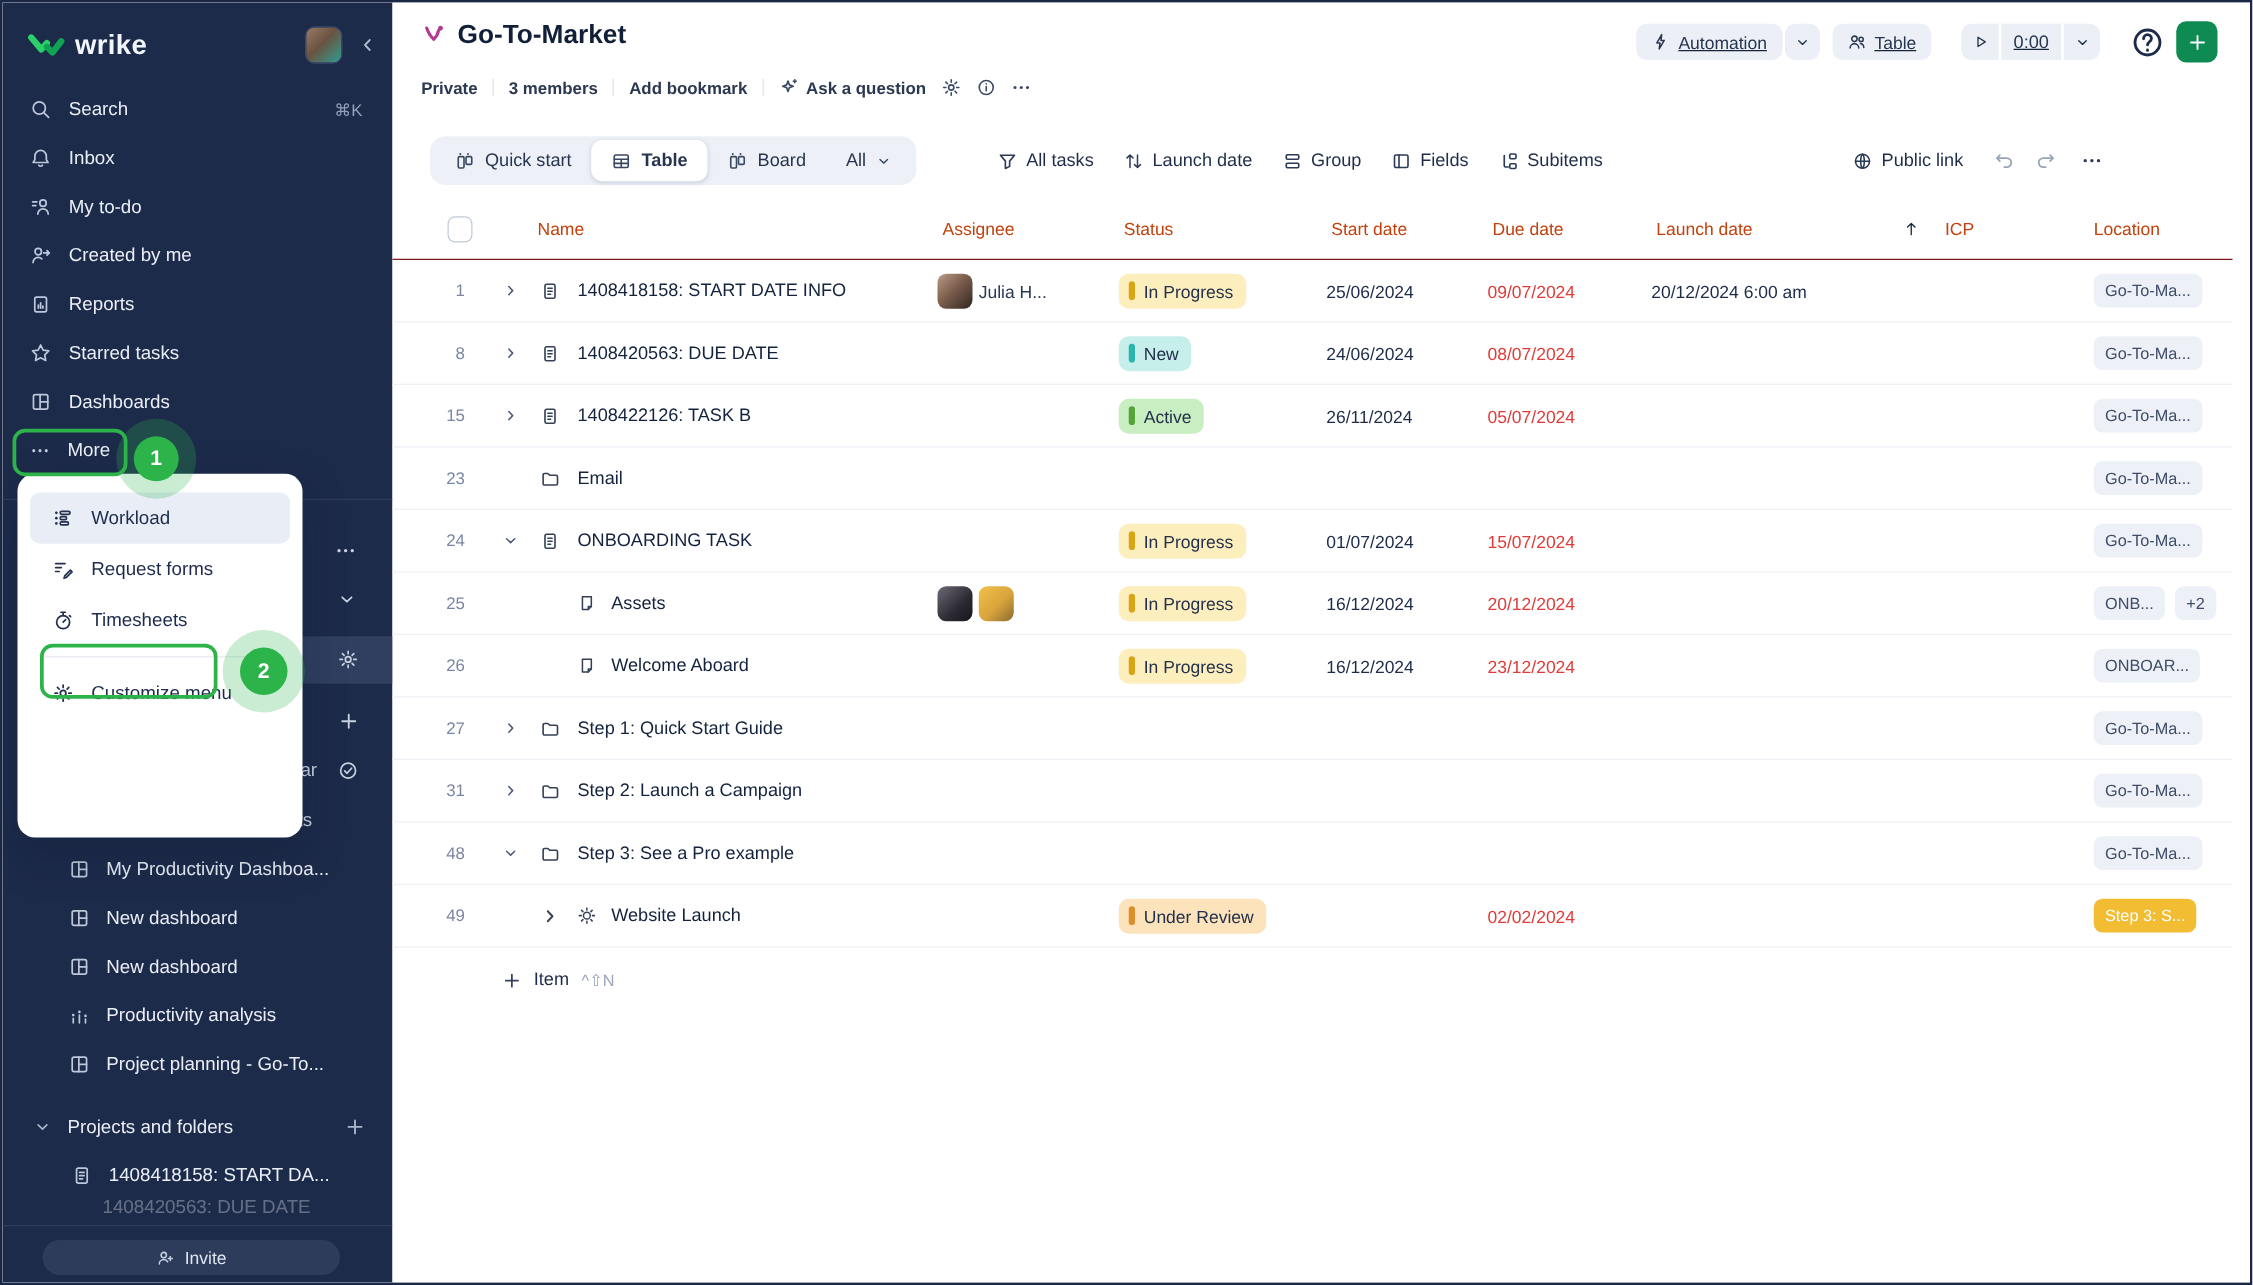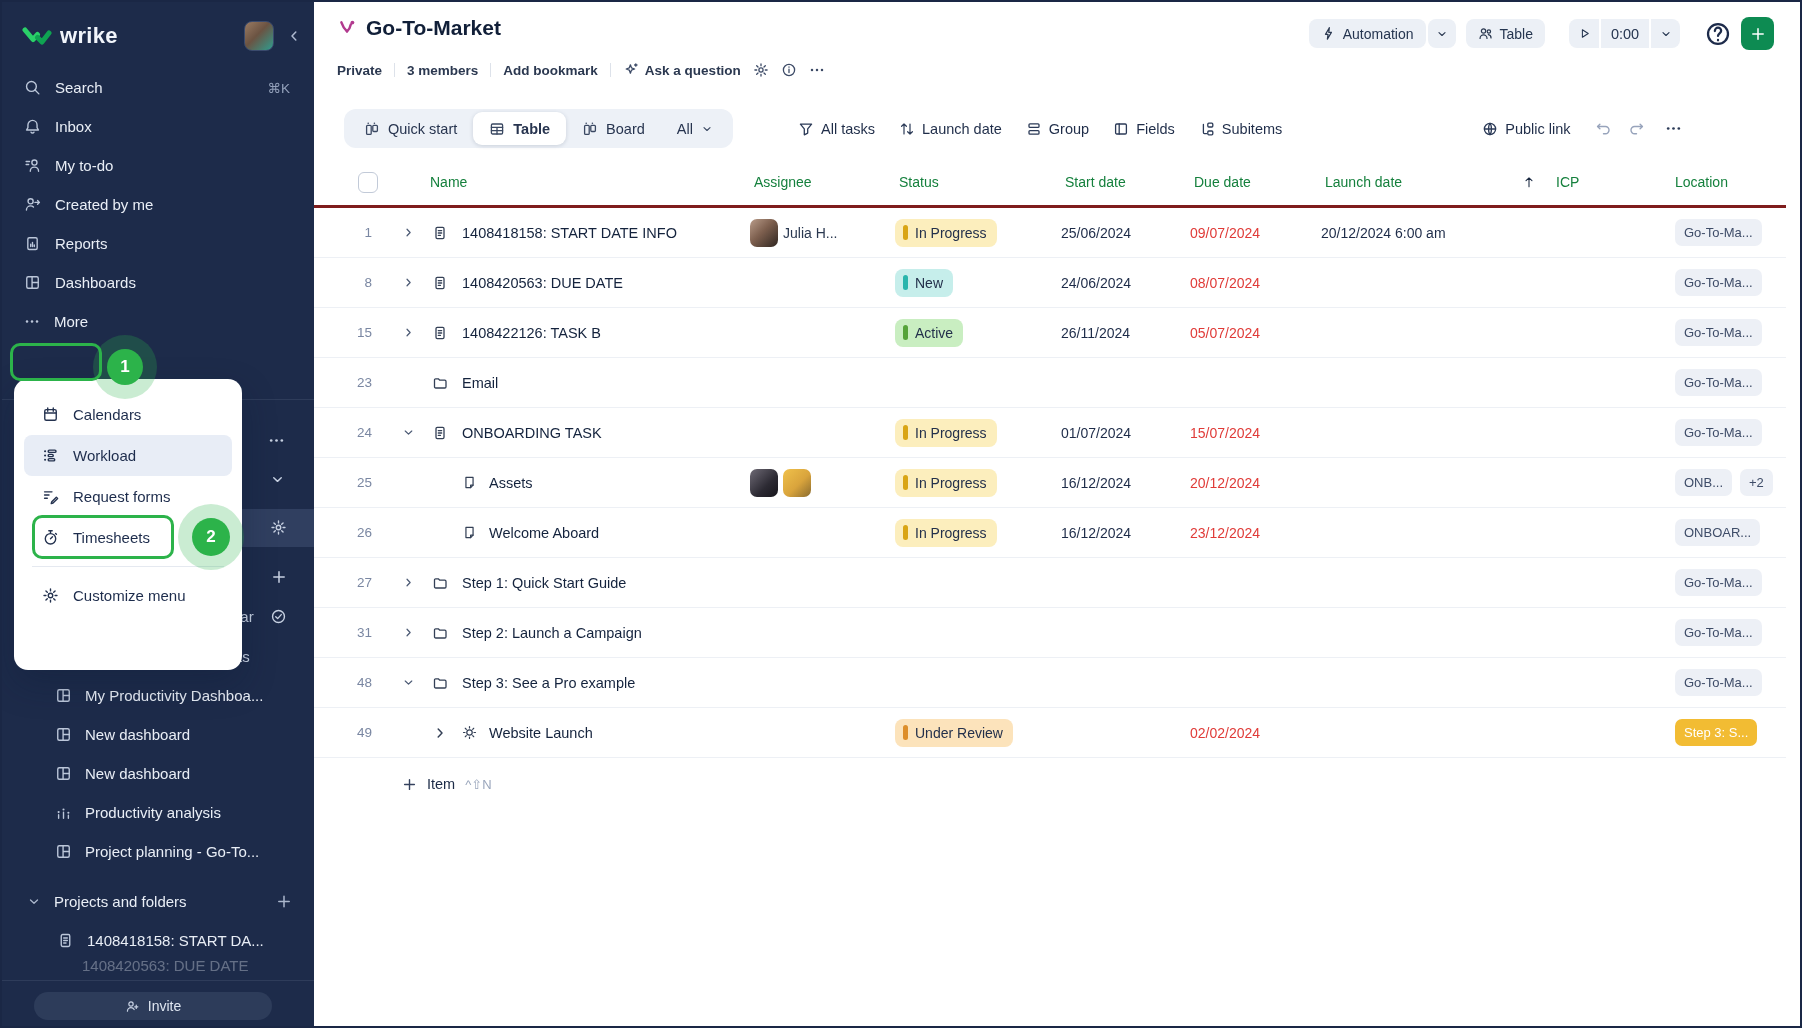--- a/index.html
+++ b/index.html
@@ -64,21 +64,21 @@
 
   
   .main{position:absolute;left:312px;top:0;right:0;height:100%;background:#fff;}
   .proj-header{position:absolute;left:24px;top:14px;display:flex;align-items:center;gap:10px;}
   .proj-ico{width:18px;height:18px;}
   .proj-title{font-size:21px;font-weight:700;color:#111f38;}
   .meta{position:absolute;left:23px;top:60px;display:flex;align-items:center;gap:12px;font-size:13.5px;color:#2b3850;}
   .meta .sep{width:1px;height:14px;background:#dde2ea;}
   .meta .m-link{cursor:pointer;display:flex;align-items:center;gap:6px;font-weight:bold;}
   .meta .ico{color:#3c4a66;width:16px;height:16px;}
-  .top-actions{position:absolute;top:15px;right:26px;display:flex;align-items:center;}
+  .top-actions{position:absolute;top:15px;right:26px;display:flex;align-items:center;text-decoration:underline;}
   .btn{height:29px;border-radius:8px;background:#ecf0f6;color:#253550;font-size:14px;display:flex;
        align-items:center;gap:7px;padding:0 12px;cursor:pointer;}
   .btn .ico{width:15px;height:15px;color:#2a3850;}
   .btn-seg{width:28px;padding:0;justify-content:center;margin-left:2px;}
   .timer{display:flex;align-items:center;margin-left:24px;background:#ecf0f6;border-radius:8px;height:29px;overflow:hidden;}
   .timer .tseg{display:flex;align-items:center;justify-content:center;height:100%;cursor:pointer;color:#253550;}
   .timer .tseg+.tseg{border-left:2px solid #fff;}
   .t-play{width:30px;}.t-time{width:50px;font-size:14.5px;}.t-chev{width:31px;}
   .help{width:28px;height:28px;margin-left:24px;color:#1d2b4a;cursor:pointer;}
   .help svg{width:100%;height:100%;}
@@ -98,21 +98,21 @@
   .act .ico{color:#2b3a57;width:16px;height:16px;}
   .act.gap-before{margin-left:176px;}
   .hist{display:flex;align-items:center;}
   .hist .ico{width:17px;height:17px;color:#97a3bb;cursor:pointer;}
   .hist .ico+.ico{margin-left:16px;}
   .act-dots{margin-left:20px;color:#2b3a57;width:17px;height:17px;cursor:pointer;}
 
   
   .table{position:absolute;left:0;top:157px;right:14px;}
   .thead{display:grid;grid-template-columns:112px 324px 145px 166px 129px 131px 231px 92px 1fr;
-         height:49px;align-items:center;border-bottom:3px solid #7f1d1d;color:#15803d;font-size:14px;}
+         height:49px;align-items:center;border-bottom:1px solid #7f1d1d;color:#c2410c;font-size:14px;}
   .th{padding-left:4px;}
   .th-check{display:flex;align-items:center;}
   .checkbox{width:20px;height:21px;border:1.5px solid #c2cad8;border-radius:6px;margin-left:40px;cursor:pointer;}
   .th-launch{display:flex;align-items:center;justify-content:space-between;padding-right:16px;}
   .th-launch .ico{width:14px;height:14px;color:#17263f;}
   .th-loc{padding-left:31px;}
   .trow{display:grid;grid-template-columns:76px 36px 28px 296px 145px 166px 129px 131px 231px 92px 1fr;
         height:50px;align-items:center;border-bottom:1px solid #edf0f5;cursor:pointer;}
   .c-num{text-align:right;padding-right:18px;font-size:13.5px;color:#7a87a2;}
   .c-chev{display:flex;justify-content:center;color:#4c5a74;}
@@ -213,20 +213,28 @@
             <svg viewBox="0 0 16 16" fill="none" stroke="currentColor" stroke-width="1.3" stroke-linecap="round" stroke-linejoin="round">
               <rect x="3.6" y="2.6" width="8.8" height="11" rx="1.4"></rect>
               <path d="M6.3 10.8V8.6M8 10.8V6.9M9.7 10.8V9.4"></path>
             </svg>
           </span>
           <span>Reports</span>
         </div>
         <div class="sb-item">
           <span class="ico">
             <svg viewBox="0 0 16 16" fill="none" stroke="currentColor" stroke-width="1.3" stroke-linecap="round" stroke-linejoin="round">
+              <path d="m8 1.9 1.9 3.8 4.2.6-3 3 .7 4.2L8 11.5l-3.8 2 .7-4.2-3-3 4.2-.6Z"></path>
+            </svg>
+          </span>
+          <span>Starred tasks</span>
+        </div>
+        <div class="sb-item">
+          <span class="ico">
+            <svg viewBox="0 0 16 16" fill="none" stroke="currentColor" stroke-width="1.3" stroke-linecap="round" stroke-linejoin="round">
               <rect x="2.6" y="2.6" width="10.8" height="10.8" rx="1.4"></rect>
               <path d="M7.6 2.6v10.8M7.6 8h5.8"></path>
             </svg>
           </span>
           <span>Dashboards</span>
         </div>
       </nav>
 
     <div class="sb-more">
       <span class="ico">
@@ -359,29 +367,20 @@
             <path d="M2.6 13c0-2.1 1.7-3.8 3.8-3.8 1.5 0 2.8.8 3.4 2"></path>
             <path d="M12 6.6v3.4M10.3 8.3h3.4"></path>
           </svg>
         </span>
       <span>Invite</span>
     </div>
   </aside>
 
   <div class="menu">
     <div id="menu-list">
-        <div class="menu-item">
-          <span class="ico">
-            <svg viewBox="0 0 16 16" fill="none" stroke="currentColor" stroke-width="1.3" stroke-linecap="round" stroke-linejoin="round">
-              <rect x="2.6" y="3.4" width="10.8" height="10" rx="1.4"></rect>
-              <path d="M2.6 6.6h10.8M5.4 1.9v3M10.6 1.9v3"></path>
-            </svg>
-          </span>
-          <span>Calendars</span>
-        </div>
         <div class="menu-item hl">
           <span class="ico">
             <svg viewBox="0 0 16 16" fill="none" stroke="currentColor" stroke-width="1.3" stroke-linecap="round" stroke-linejoin="round">
               <circle cx="2.9" cy="4" r="1" fill="currentColor" stroke="none"></circle>
               <circle cx="2.9" cy="8" r="1" fill="currentColor" stroke="none"></circle>
               <circle cx="2.9" cy="12" r="1" fill="currentColor" stroke="none"></circle>
               <rect x="5.8" y="2.9" width="7.4" height="2.2" rx="1.1"></rect>
               <rect x="5.8" y="6.9" width="4.8" height="2.2" rx="1.1"></rect>
               <rect x="5.8" y="10.9" width="6.2" height="2.2" rx="1.1"></rect>
             </svg>

